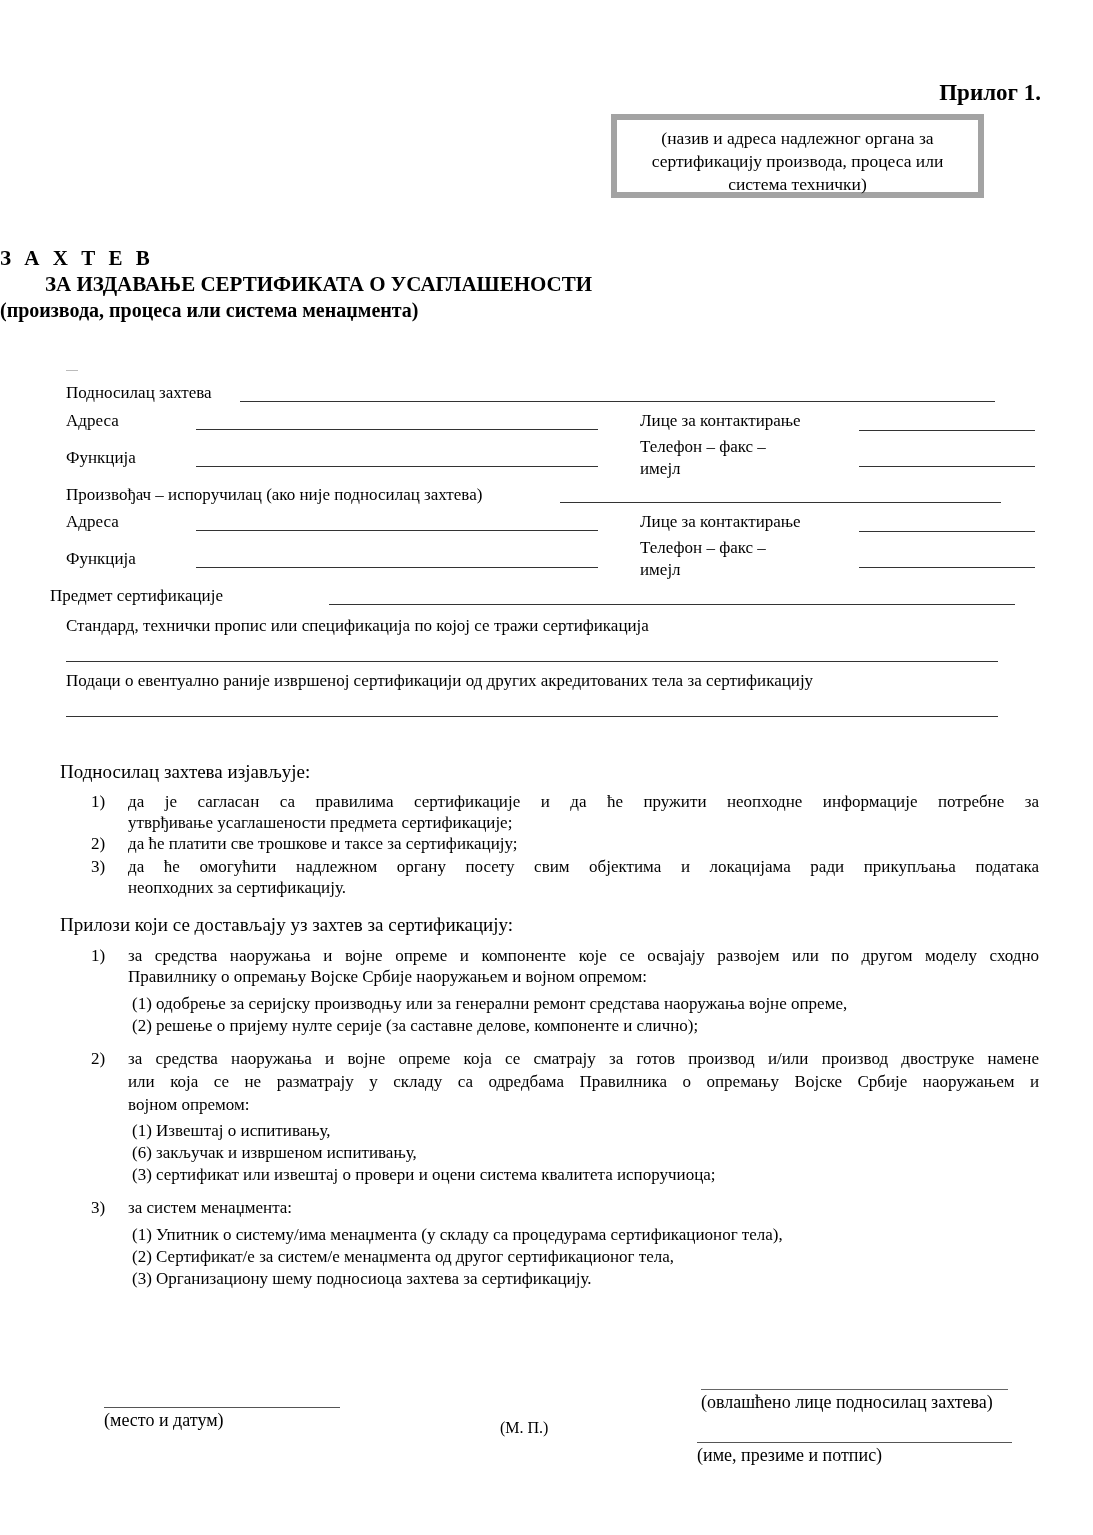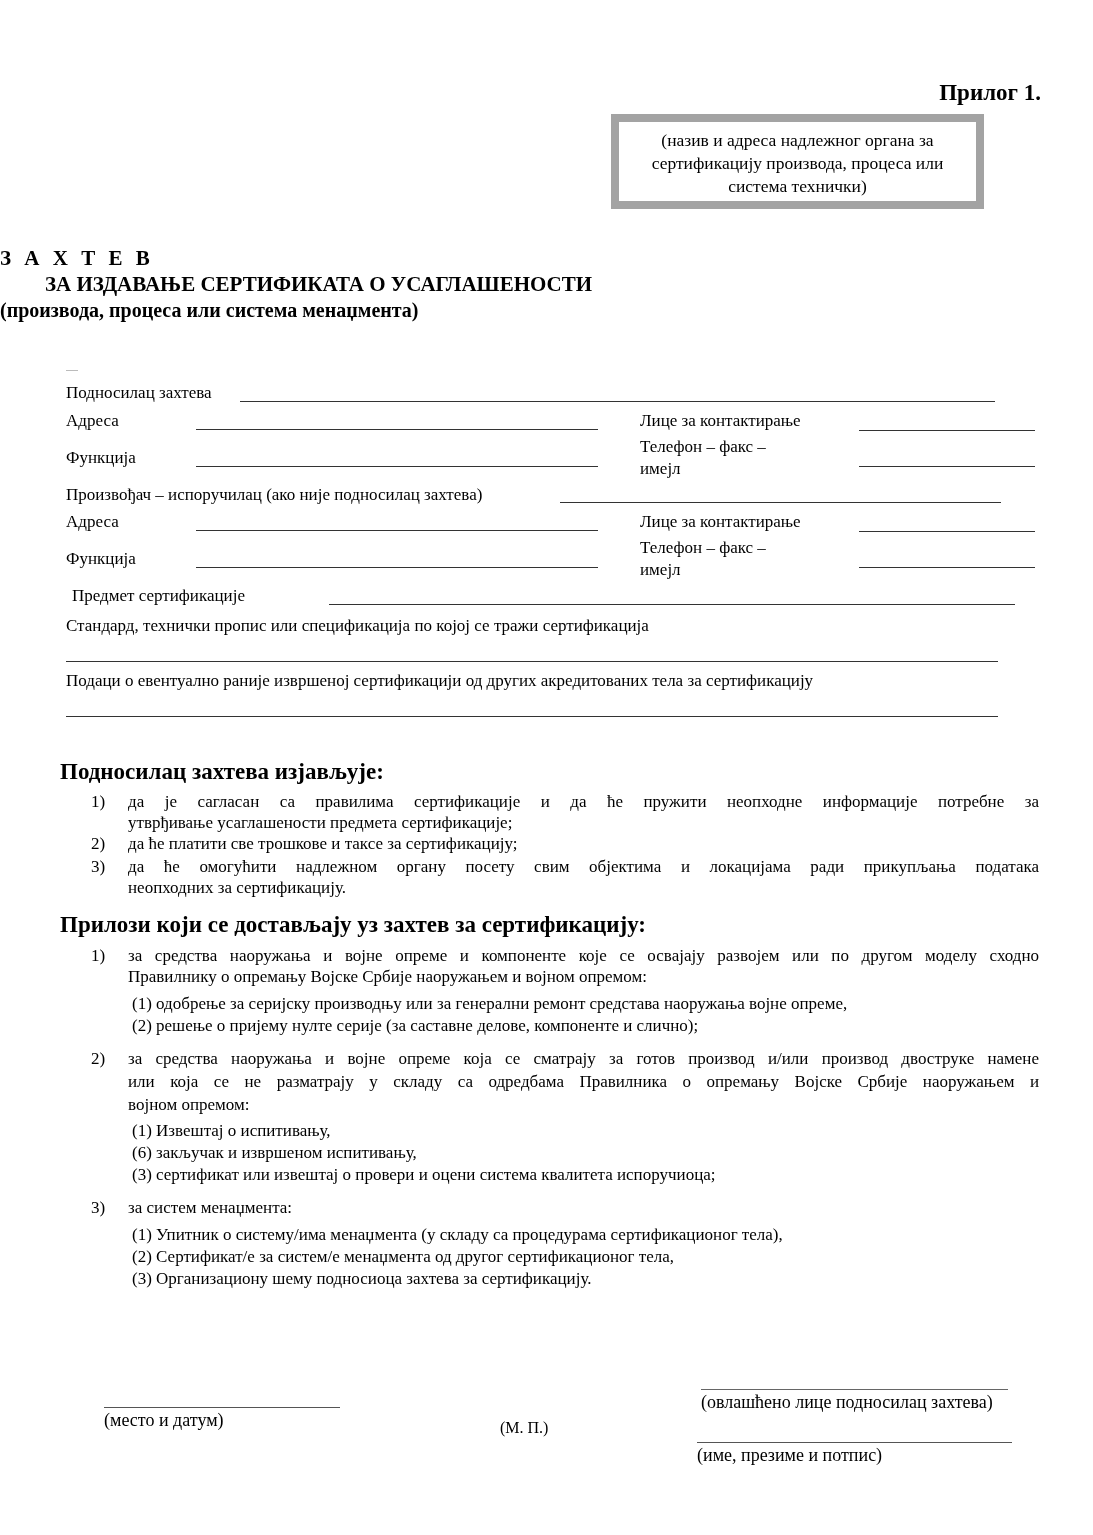--- a/index.html
+++ b/index.html
@@ -2,28 +2,28 @@
 <html><head>
 <meta charset="utf-8">
 <style>
   html, body { margin:0; padding:0; background:#ffffff; }
   body { width:1093px; height:1535px; position:relative; overflow:hidden;
          font-family:"Liberation Serif", "DejaVu Serif", serif; color:#000; }
   .abs { position:absolute; }
   .t { font-size:17px; line-height:20px; white-space:nowrap; }
   .line { position:absolute; height:0; border-top:1.5px solid #333; }
   #annex { right:52px; top:80px; font-size:23px; font-weight:bold; }
-  #authbox { left:611px; top:114px; width:373px; height:95px; border:8px solid #a3a3a3; box-sizing:border-box;
+  #authbox { left:611px; top:114px; width:373px; height:84px; border:6px solid #a3a3a3; box-sizing:border-box;
              text-align:center; font-size:17.5px; line-height:23px; padding-top:7px; }
   .title { left:0; width:1093px; text-align:left; font-weight:bold; font-size:21px; }
   #title1 { top:246px; letter-spacing:4px; }
   #title2 { top:272px;margin-left:45px; }
   #title3 { top:299px; font-size:20px; }
   #dash { left:66px; top:370px; width:12px; border-top:1px solid #bbb; }
-  .sect { font-weight:bold; font-size:23px; }
+  .sect { font-weight:normal; font-size:19px; }
   .li { position:absolute; font-size:17px; line-height:20.5px; }
   .num { position:absolute; font-size:17px; }
   .just { text-align:justify; text-align-last:justify; }
   .cap { font-size:18px; text-align:left; position:absolute; }
 </style>
 </head>
 <body>
 
 <div id="annex" class="abs">Прилог 1.</div>
 <div id="authbox" class="abs">
@@ -61,21 +61,21 @@
 
 <div class="abs t" style="left:66px;top:549px">Функција</div>
 <div class="line" style="left:196px;top:567px;width:402px"></div>
 
 <div class="abs t" style="left:640px;top:512px">Лице за контактирање</div>
 <div class="line" style="left:859px;top:531px;width:176px"></div>
 <div class="abs t" style="left:640px;top:538px">Телефон – факс –</div>
 <div class="abs t" style="left:640px;top:560px">имејл</div>
 <div class="line" style="left:859px;top:567px;width:176px"></div>
 
-<div class="abs t" style="left:72px;top:586px">Предмет сертификације</div>
+<div class="abs t" style="left:50px;top:586px">Предмет сертификације</div>
 <div class="line" style="left:329px;top:604px;width:686px"></div>
 
 <div class="abs t" style="left:66px;top:616px">Стандард, технички пропис или спецификација по којој се тражи сертификација</div>
 <div class="line" style="left:66px;top:661px;width:932px"></div>
 
 <div class="abs t" style="left:66px;top:671px">Подаци о евентуално раније извршеној сертификацији од других акредитованих тела за сертификацију</div>
 <div class="line" style="left:66px;top:716px;width:932px"></div>
 
 <div class="abs t sect" style="left:60px;top:762px">Подносилац захтева изјављује:</div>
 

